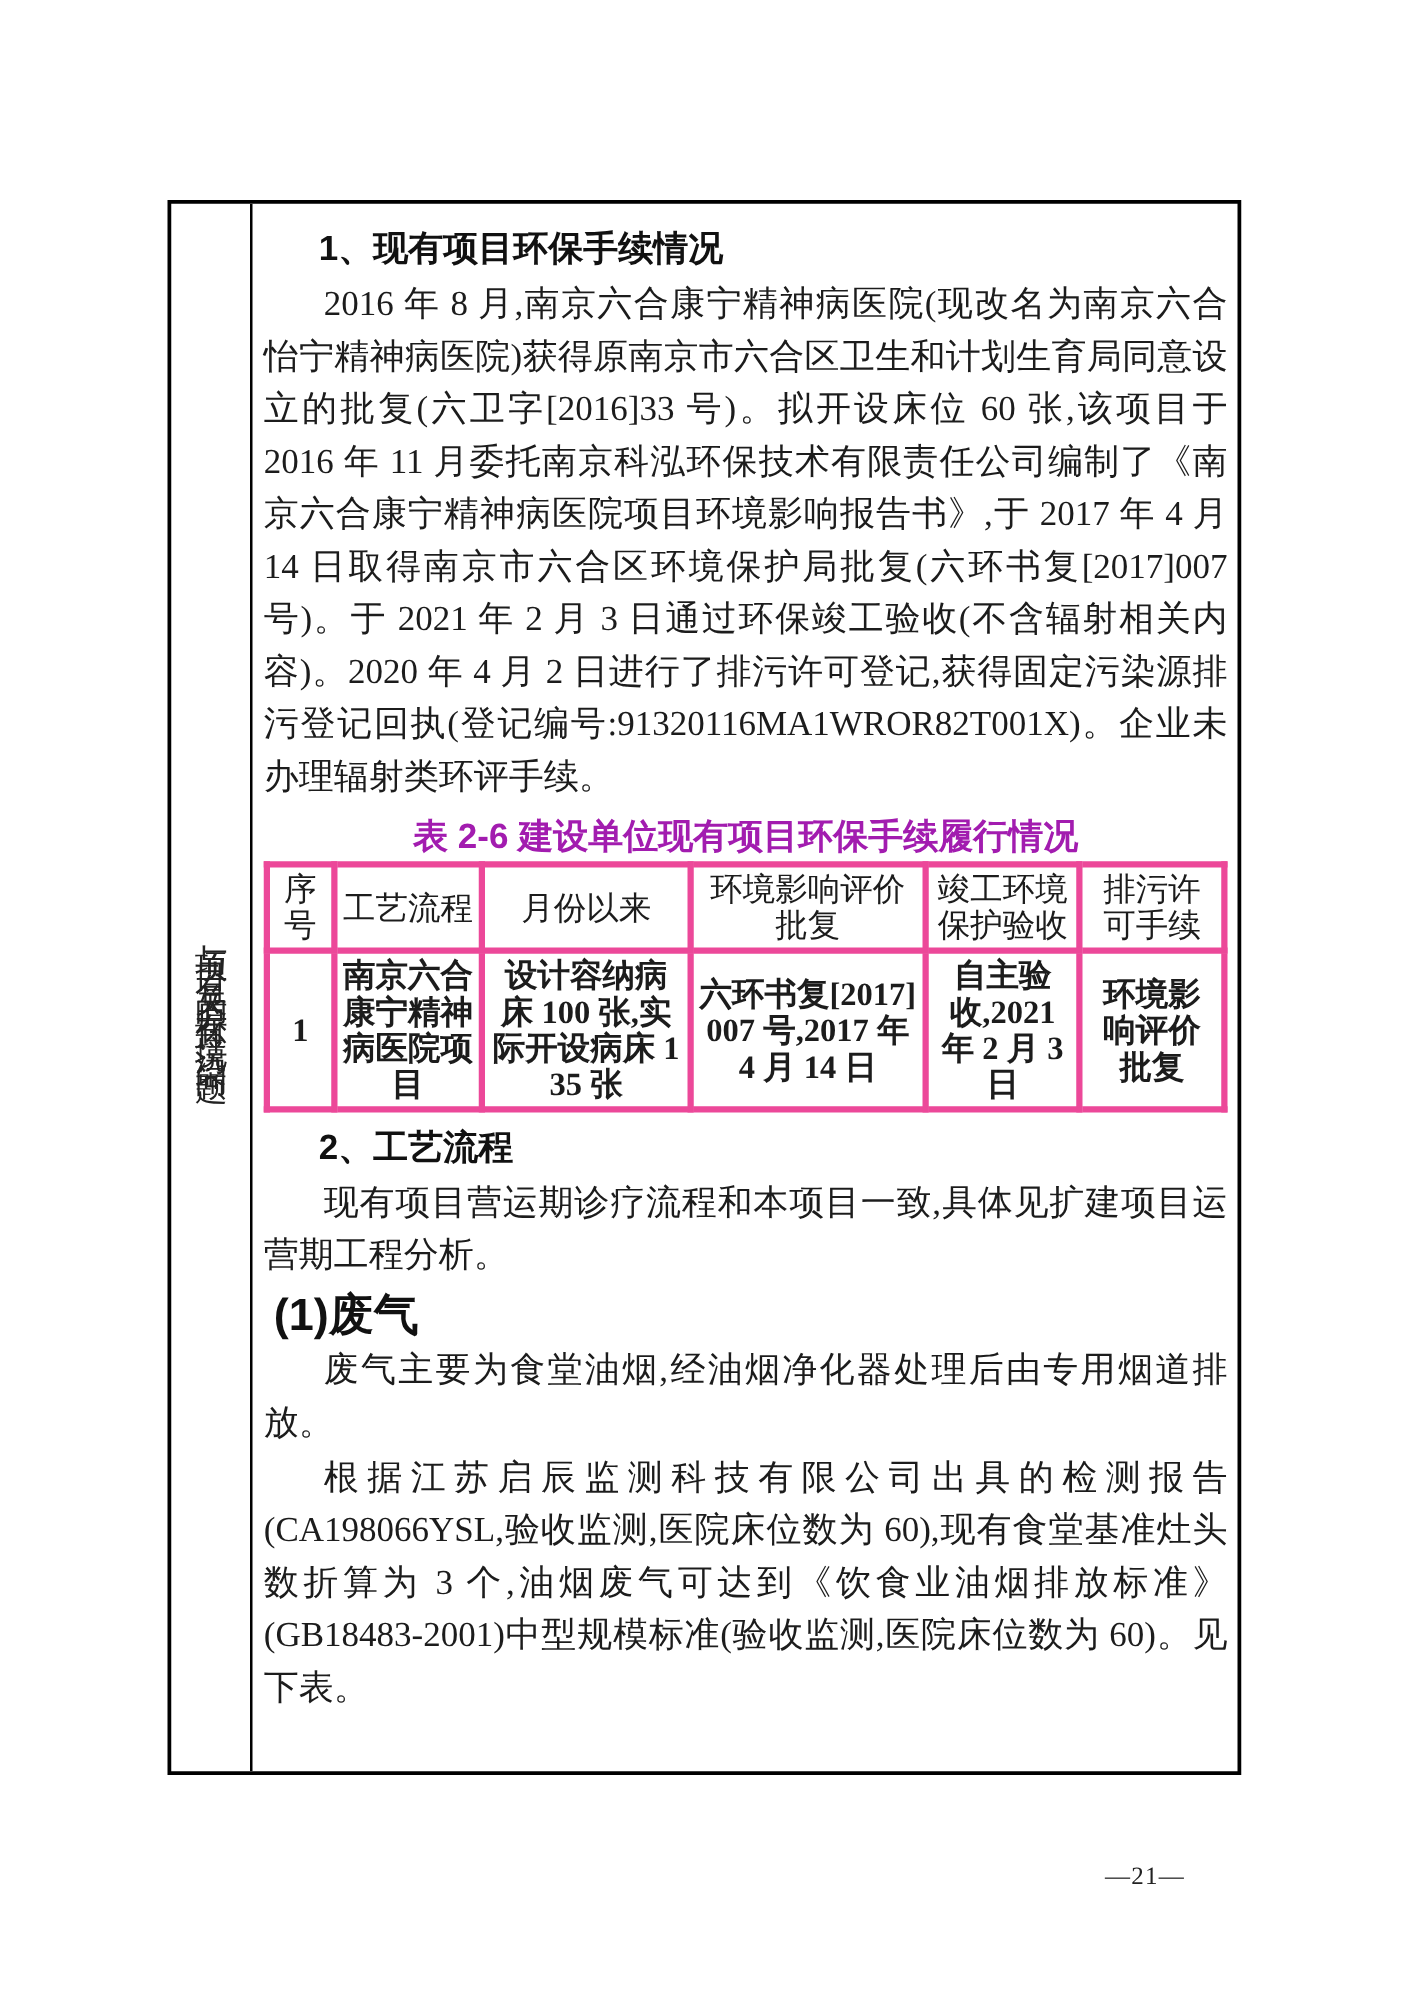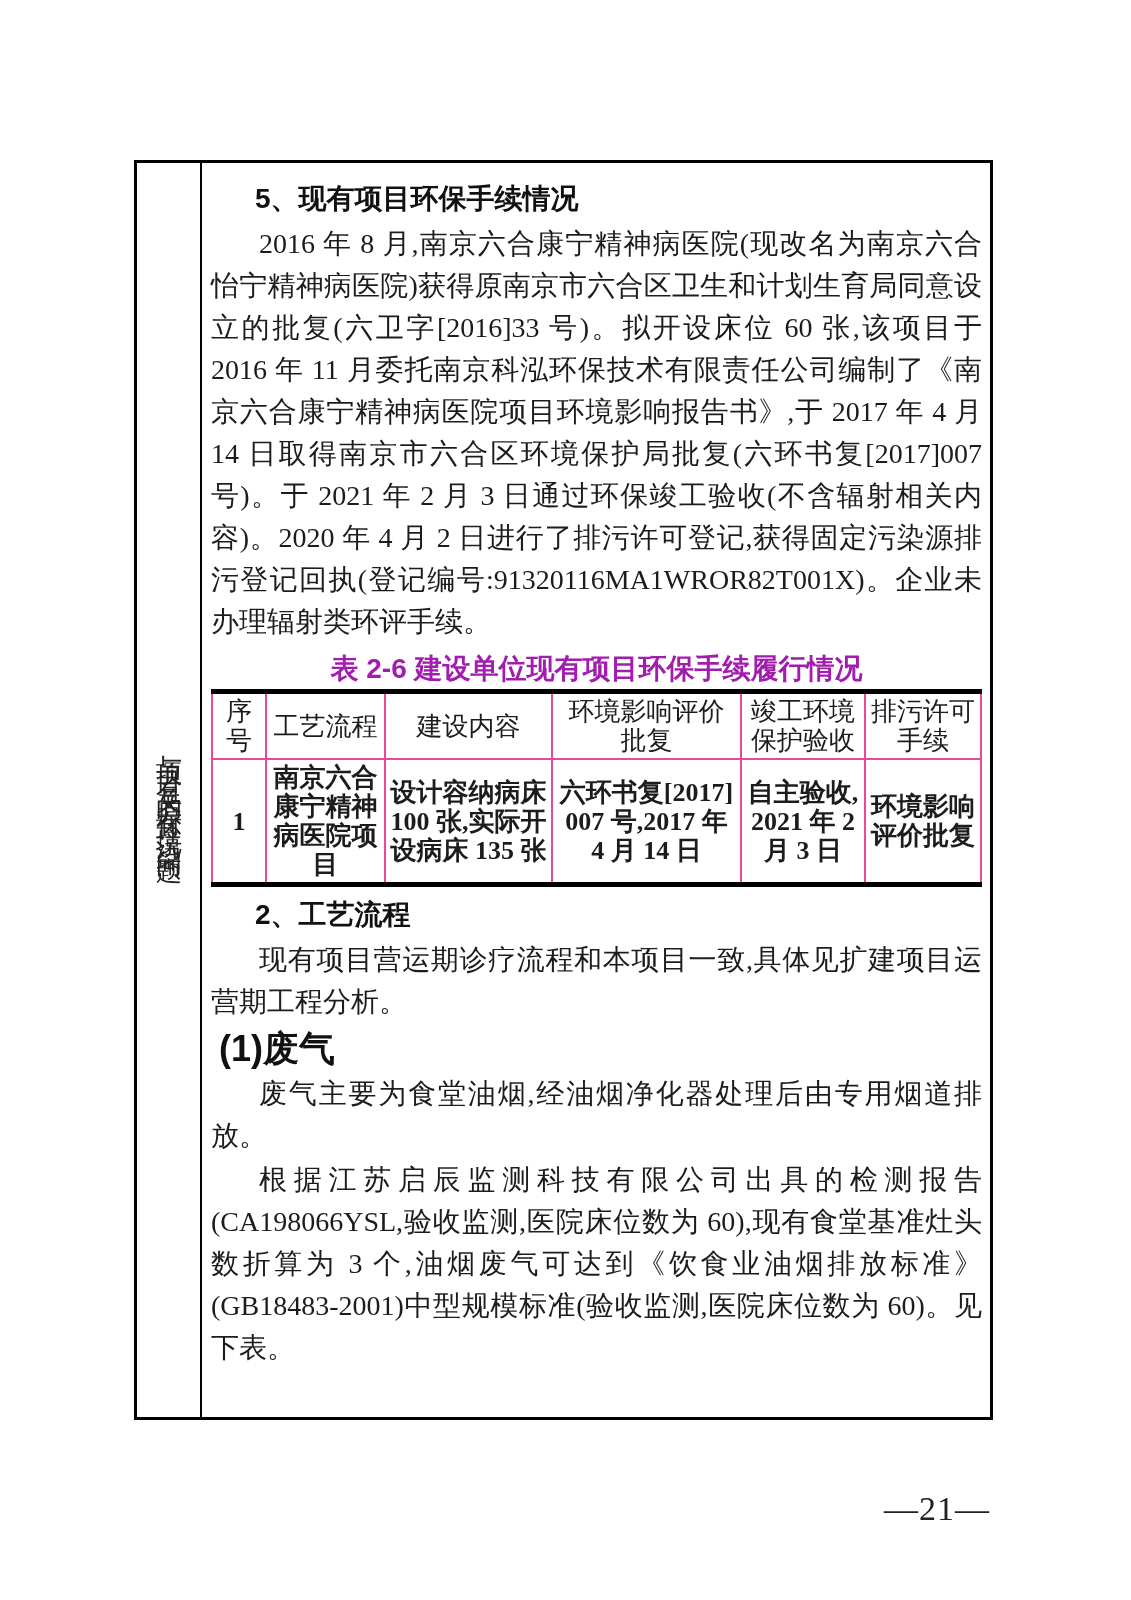--- a/index.html
+++ b/index.html
@@ -86,73 +86,73 @@
   }
   table.doc-table {
     width: 100%;
     border-collapse: collapse;
     table-layout: fixed;
     font-size: 26px;
     line-height: 29px;
     margin: 0;
   }
   table.doc-table th, table.doc-table td {
-    border: 2px solid #ec4899;
+    border: 5px solid #ec4899;
     text-align: center;
     vertical-align: middle;
     padding: 3px 4px;
     font-weight: normal;
     word-break: break-all;
   }
   table.t26 {
     border-top: 5px solid #000;
     border-bottom: 5px solid #000;
   }
   table.t26 th { height: 56px; }
   table.t26 td { height: 112px; font-weight: bold; }
   .footer-pagenum {
     position: absolute;
     left: 884px;
     top: 1490px;
-    font-size: 34px;
+    font-size: 20px;
     color: #222;
     letter-spacing: 1px;
   }
 </style>
 </head>
 <body>
 
 <div class="frame">
 
   <div class="sidebar">
     <div class="sidebar-label">与项目有关的原有环境污染问题</div>
   </div>
 
   <div class="content">
 
-    <div class="heading">5、现有项目环保手续情况</div>
+    <div class="heading">1、现有项目环保手续情况</div>
 
     <p class="para">2016 年 8 月,南京六合康宁精神病医院(现改名为南京六合怡宁精神病医院)获得原南京市六合区卫生和计划生育局同意设立的批复(六卫字[2016]33 号)。拟开设床位 60 张,该项目于 2016 年 11 月委托南京科泓环保技术有限责任公司编制了《南京六合康宁精神病医院项目环境影响报告书》,于 2017 年 4 月 14 日取得南京市六合区环境保护局批复(六环书复[2017]007 号)。于 2021 年 2 月 3 日通过环保竣工验收(不含辐射相关内容)。2020 年 4 月 2 日进行了排污许可登记,获得固定污染源排污登记回执(登记编号:91320116MA1WROR82T001X)。企业未办理辐射类环评手续。</p>
 
     <div class="table-caption">表 2-6 建设单位现有项目环保手续履行情况</div>
 
     <table class="doc-table t26">
       <colgroup>
         <col style="width:7%">
         <col style="width:15.5%">
         <col style="width:21.7%">
         <col style="width:24.6%">
         <col style="width:16.1%">
         <col style="width:15.1%">
       </colgroup>
       <tbody>
           <tr>
         <th>序号</th>
         <th>工艺流程</th>
-        <th>建设内容</th>
+        <th>月份以来</th>
         <th>环境影响评价批复</th>
         <th>竣工环境保护验收</th>
         <th>排污许可手续</th>
       </tr>
       <tr>
         <td>1</td>
         <td>南京六合康宁精神病医院项目</td>
         <td>设计容纳病床 100 张,实际开设病床 135 张</td>
         <td>六环书复[2017]007 号,2017 年 4 月 14 日</td>
         <td>自主验收,2021 年 2 月 3 日</td>

